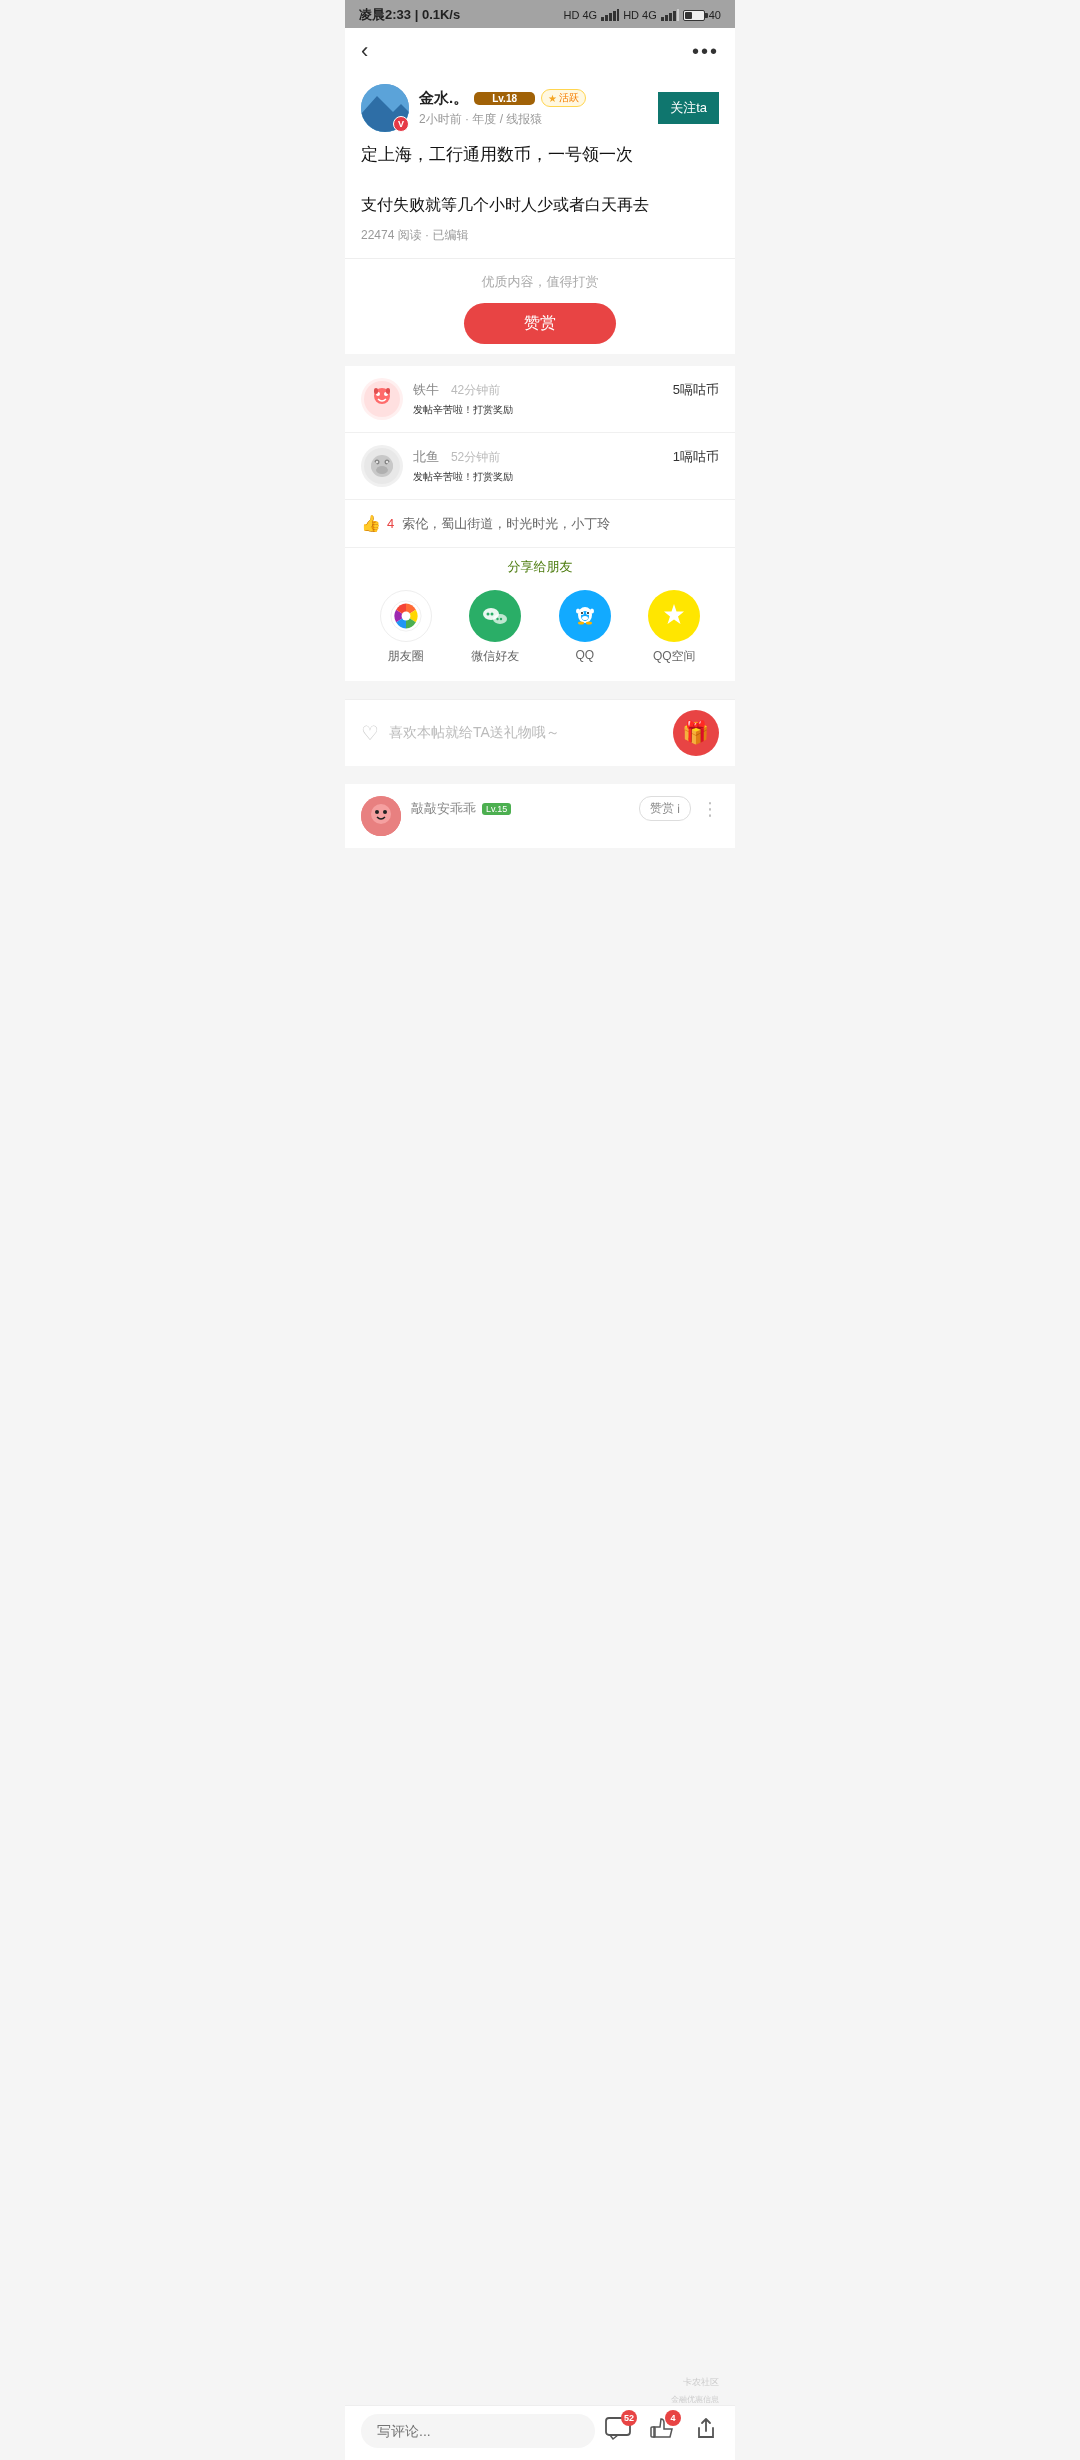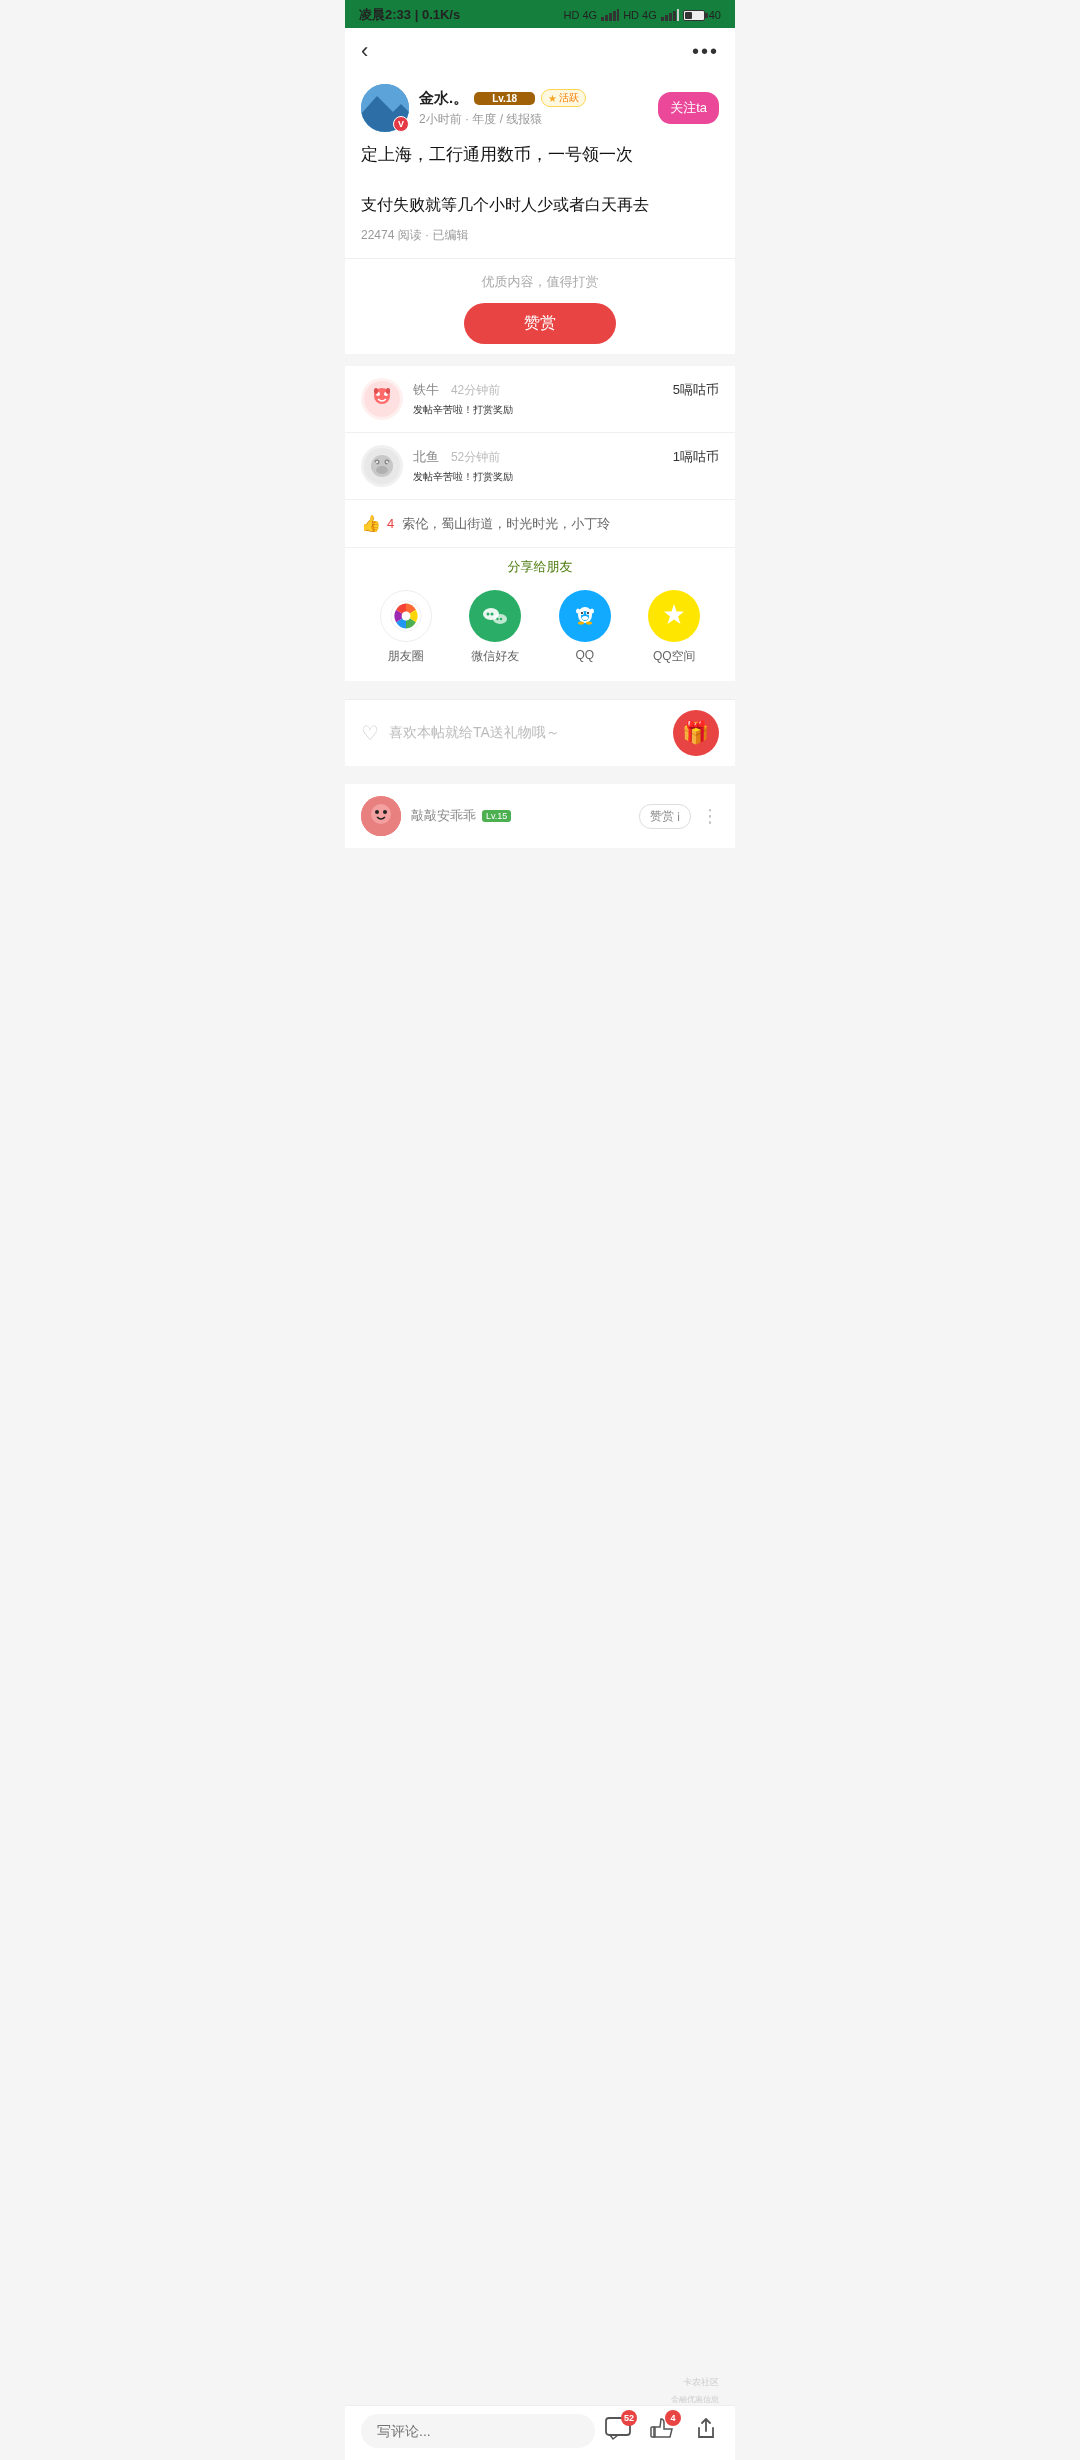--- a/index.html
+++ b/index.html
@@ -6,21 +6,21 @@
     * { box-sizing: border-box; margin: 0; padding: 0; }
     body {
       font-family: -apple-system, 'PingFang SC', 'Helvetica Neue', sans-serif;
       background: #f5f5f5;
       width: 390px;
       margin: 0 auto;
       font-size: 14px;
       color: #222;
     }
     .status-bar {
-      background: #15803d;
+      background: #a3a3a3;
       display: flex;
       justify-content: space-between;
       align-items: center;
       padding: 6px 14px 4px;
       font-size: 12px;
       font-weight: 500;
     }
     .status-left { font-weight: 600; font-size: 13px; }
     .status-right { display: flex; align-items: center; gap: 4px; font-size: 11px; }
     .battery-icon {
@@ -118,24 +118,24 @@
       gap: 2px;
       background: #fff8e1;
       border: 1px solid #ffd54f;
       border-radius: 10px;
       padding: 1px 6px;
       font-size: 10px;
       color: #f57c00;
     }
     .author-meta { font-size: 12px; color: #999; margin-top: 3px; }
     .follow-btn {
-      background: #ec4899;
+      background: #0f766e;
       color: #fff;
       border: none;
-      border-radius: 13px;
+      border-radius: 0;
       padding: 7px 12px;
       font-size: 13px;
       cursor: pointer;
     }
 
     .post-title {
       font-size: 17px;
       font-weight: 500;
       line-height: 1.5;
       margin-bottom: 8px;
@@ -325,21 +325,21 @@
       display: flex;
       gap: 12px;
     }
     .sort-active { color: #e84444; }
 
     .comment-item {
       display: flex;
       padding: 12px 16px;
       gap: 10px;
       border-bottom: 1px solid #f5f5f5;
-      align-items: center;
+      align-items: flex-start;
     }
     .comment-avatar {
       width: 40px; height: 40px;
       border-radius: 50%;
       background: linear-gradient(135deg, #f8a4a4, #e05050);
       flex-shrink: 0;
       display: flex;
       align-items: center;
       justify-content: center;
       font-size: 20px;

